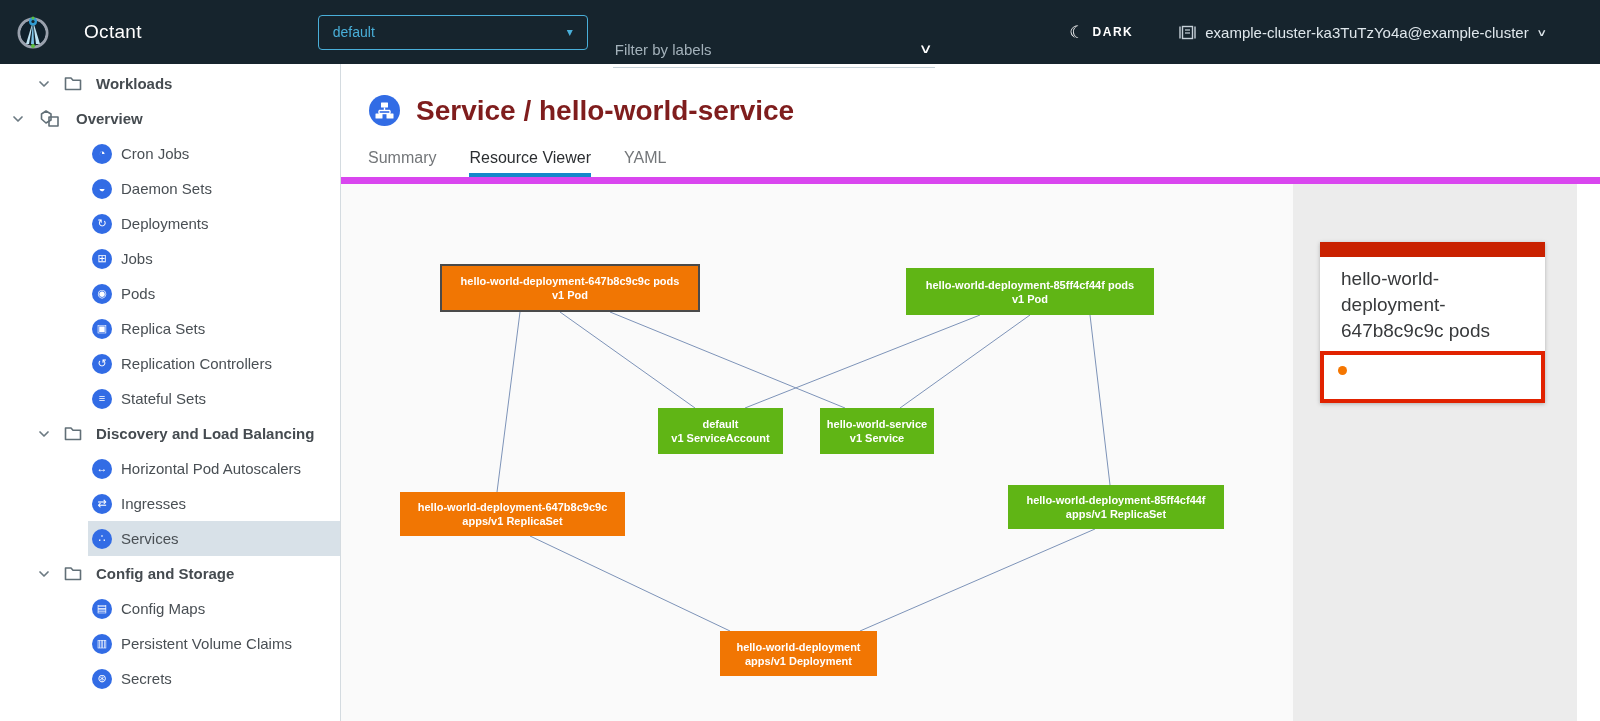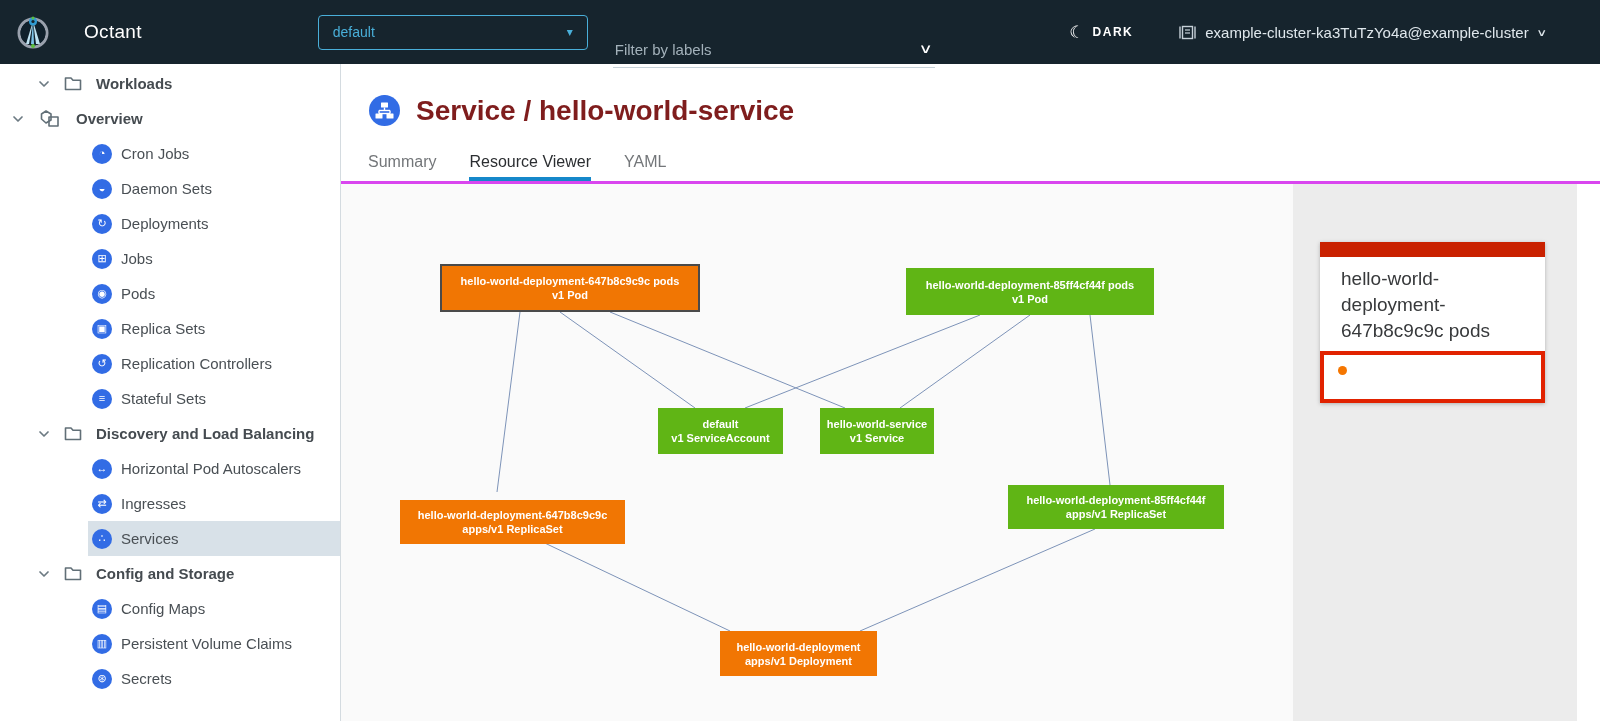--- a/index.html
+++ b/index.html
@@ -37,21 +37,21 @@
   .srow.group { padding-left:38px; gap:14px; font-weight:bold; color:#454b50; }
   .srow.item { margin-left:88px; padding-left:4px; gap:9px; color:#494f54; }
   .srow.item.selected { background:#d8e1e8; }
   .kicon { width:20px; height:20px; border-radius:50%; background:#326ce5; color:#fff;
            display:flex; align-items:center; justify-content:center; font-size:11px; flex:0 0 20px; line-height:1; }
 
   
   .main { margin-left:341px; position:relative; }
   .title-row { padding:30px 0 16px 27px; display:flex; align-items:center; gap:15px; background:#fff; }
   .page-title { font-size:28px; color:#7f1d1d; }
-  .tabs { display:flex; gap:33px; padding-left:27px; border-bottom:3px solid #d946ef;
+  .tabs { display:flex; gap:33px; padding-left:27px; border-bottom:7px solid #d946ef;
           height:41px; align-items:flex-end; background:#fff; }
   .tab { font-size:16px; color:#737679; padding-bottom:10px; cursor:pointer; }
   .tab.active { color:#2b2e31; padding-bottom:6px; border-bottom:4px solid #1588ca; }
 
   .content { position:relative; height:537px; background:#fafafa; }
 
   
   .edges { position:absolute; left:0; top:0; }
   .node { position:absolute; color:#fff; font-size:11px; font-weight:bold; text-align:center;
           display:flex; flex-direction:column; justify-content:center; line-height:14px;
@@ -279,21 +279,21 @@
     <div class="node ok" style="left:317px;top:224px;width:125px;height:46px">
       <div>default</div>
       <div>v1 ServiceAccount</div>
     </div>
 
     <div class="node ok" style="left:479px;top:224px;width:114px;height:46px">
       <div>hello-world-service</div>
       <div>v1 Service</div>
     </div>
 
-    <div class="node warning" style="left:59px;top:316px;width:225px;height:44px">
+    <div class="node warning" style="left:59px;top:308px;width:225px;height:44px">
       <div>hello-world-deployment-647b8c9c9c</div>
       <div>apps/v1 ReplicaSet</div>
     </div>
 
     <div class="node ok" style="left:667px;top:301px;width:216px;height:44px">
       <div>hello-world-deployment-85ff4cf44f</div>
       <div>apps/v1 ReplicaSet</div>
     </div>
 
     <div class="node warning" style="left:379px;top:447px;width:157px;height:45px">

